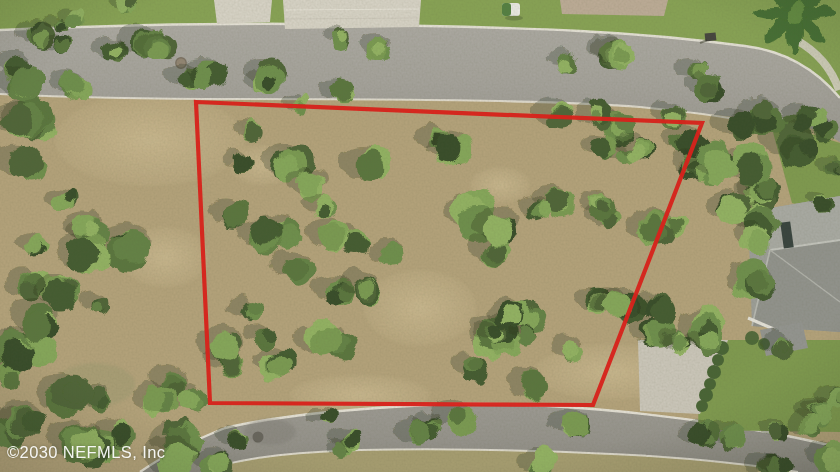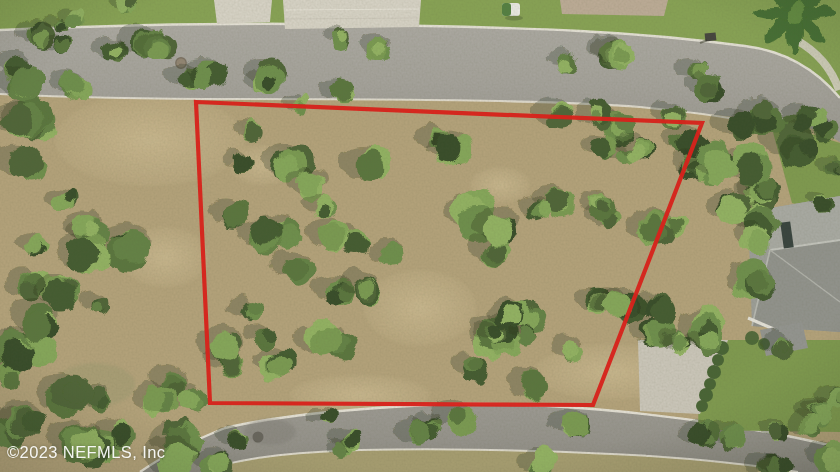--- a/index.html
+++ b/index.html
@@ -1074,14 +1074,14 @@
         <circle cx="73.6" cy="21.0" r="7.5" fill="#688c46"></circle>
       </g>
 
   <polygon fill="none" stroke-width="4.2" stroke-linejoin="miter" opacity=".96" points="196,102 702,123 593,405 210,403" stroke="#e01410"></polygon>
 
   <rect x="0" y="0" width="840" height="472" filter="url(#grainF)"></rect>
   <rect x="0" y="0" width="840" height="472" fill="#ffedc0" opacity=".05"></rect>
   <rect x="0" y="0" width="840" height="472" fill="url(#vignette)"></rect>
 </svg>
 
-<div id="watermark">©2023 NEFMLS, Inc</div>
+<div id="watermark">©2030 NEFMLS, Inc</div>
 </div>
 
 </body></html>

